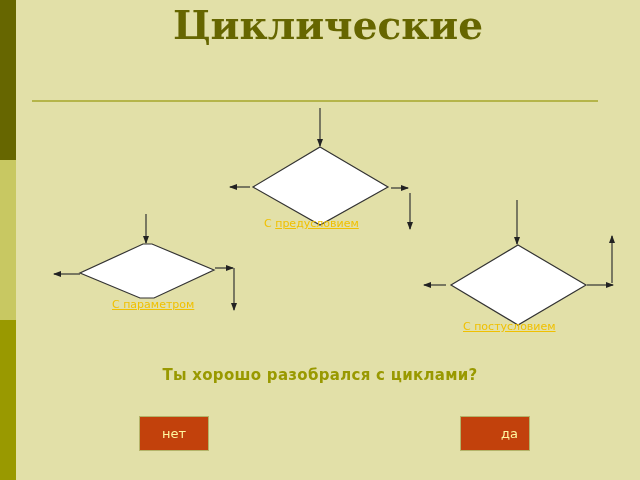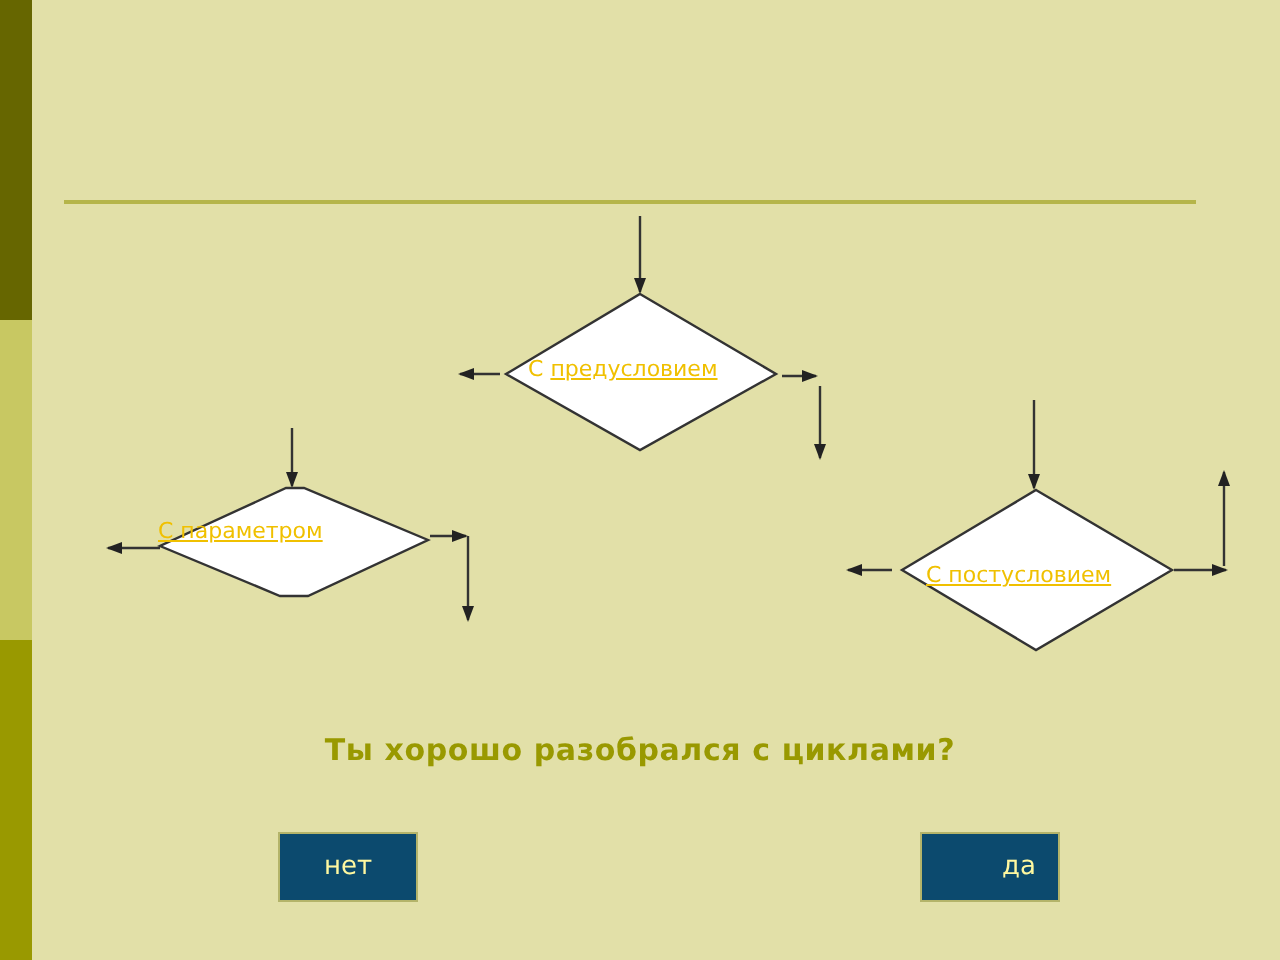--- a/index.html
+++ b/index.html
@@ -2,33 +2,34 @@
 <html><head>
   <meta charset="utf-8">
   <style>
     html, body { margin:0; padding:0; }
     body { width:640px; height:480px; overflow:hidden; background:#e2e0a8; position:relative; font-family:"DejaVu Sans", sans-serif; }
     .sidebar-strip { position:absolute; left:0; width:16px; }
     .title { position:absolute; left:16px; right:0; top:2px; text-align:center; font-family:"DejaVu Serif", serif; font-weight:bold; font-size:39px; line-height:46px; color:#666600; }
     .title div { white-space:nowrap; }
     .separator { position:absolute; left:32px; top:100px; width:566px; height:2px; background:#b5b54a; }
     svg.diagram { position:absolute; left:0; top:0; }
-    .shape-label { position:absolute; font-size:11px; color:#f0c000; white-space:nowrap; cursor:pointer; line-height:13px; }
+    .shape-label { position:absolute; font-size:11px; color:#f0c000; white-space:nowrap; cursor:pointer; line-height:13px;margin-top:39px; }
     .shape-label .u { text-decoration:underline; }
     .question { position:absolute; left:0; width:640px; top:366px; text-align:center; font-weight:bold; font-size:15px; color:#999900; letter-spacing:0.3px; }
-    .btn { position:absolute; width:70px; height:35px; background:#0c4a6e; color:#fff8a0; font-size:13px; display:flex; align-items:center; justify-content:center; cursor:pointer; border:1px solid #b4b46a; box-sizing:border-box; }
+    .btn { position:absolute; width:70px; height:35px; background:#c2410c; color:#fff8a0; font-size:13px; display:flex; align-items:center; justify-content:center; cursor:pointer; border:1px solid #b4b46a; box-sizing:border-box; }
   </style>
 </head>
 <body>
 
 <div class="sidebar-strip" style="top:0;height:160px;background:#666600;"></div>
 <div class="sidebar-strip" style="top:160px;height:160px;background:#c8c862;"></div>
 <div class="sidebar-strip" style="top:320px;height:160px;background:#999900;"></div>
 
 <div class="title">
+  <div>Циклические</div>
 </div>
 <div class="separator"></div>
 
 <svg class="diagram" width="640" height="480">
   <defs>
     <marker id="ah" markerWidth="8" markerHeight="8" refX="7" refY="4" orient="auto" markerUnits="userSpaceOnUse">
       <path d="M0,1 L8,4 L0,7 z" fill="#222"></path>
     </marker>
   </defs>
   <g stroke="#333" stroke-width="1.2" fill="none">
@@ -49,21 +50,21 @@
     <polygon points="518,245 586,285 518,325 451,285" fill="#ffffff"></polygon>
     <line x1="446" y1="285" x2="424" y2="285" marker-end="url(#ah)"></line>
     <line x1="587" y1="285" x2="613" y2="285" marker-end="url(#ah)"></line>
     <line x1="612" y1="283" x2="612" y2="236" marker-end="url(#ah)"></line>
   </g>
 </svg>
 
 <div class="shape-label" style="left:264px;top:178px;">
   <span>С </span><span class="u">предусловием</span>
 </div>
-<div class="shape-label" style="left:79px;top:259px;">
+<div class="shape-label" style="left:112px;top:259px;">
   <span class="u">С параметром</span>
 </div>
 <div class="shape-label" style="left:463px;top:281px;">
   <span class="u">С постусловием</span>
 </div>
 
 <div class="question">Ты хорошо разобрался с циклами?</div>
 
 <div class="btn" style="left:139px;top:416px;">
   <span>нет</span>

